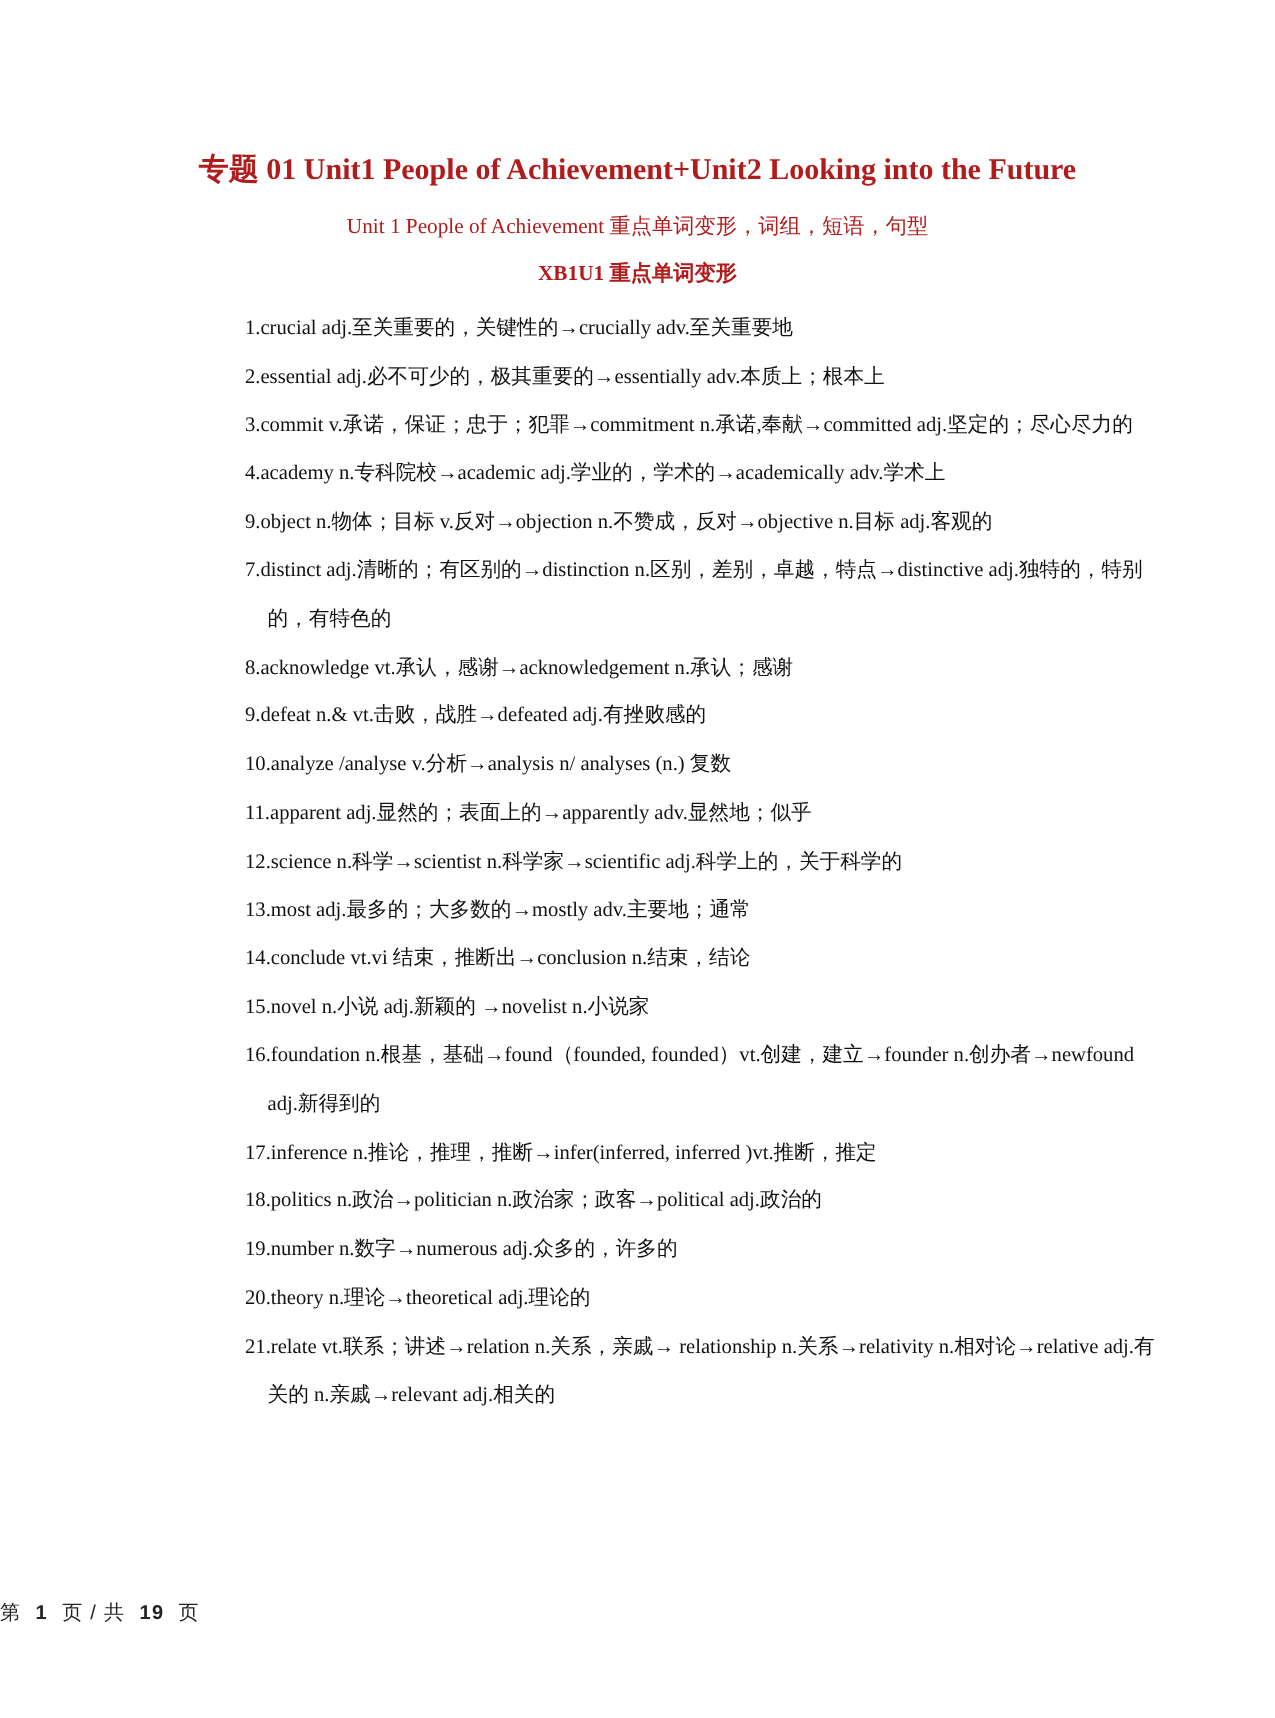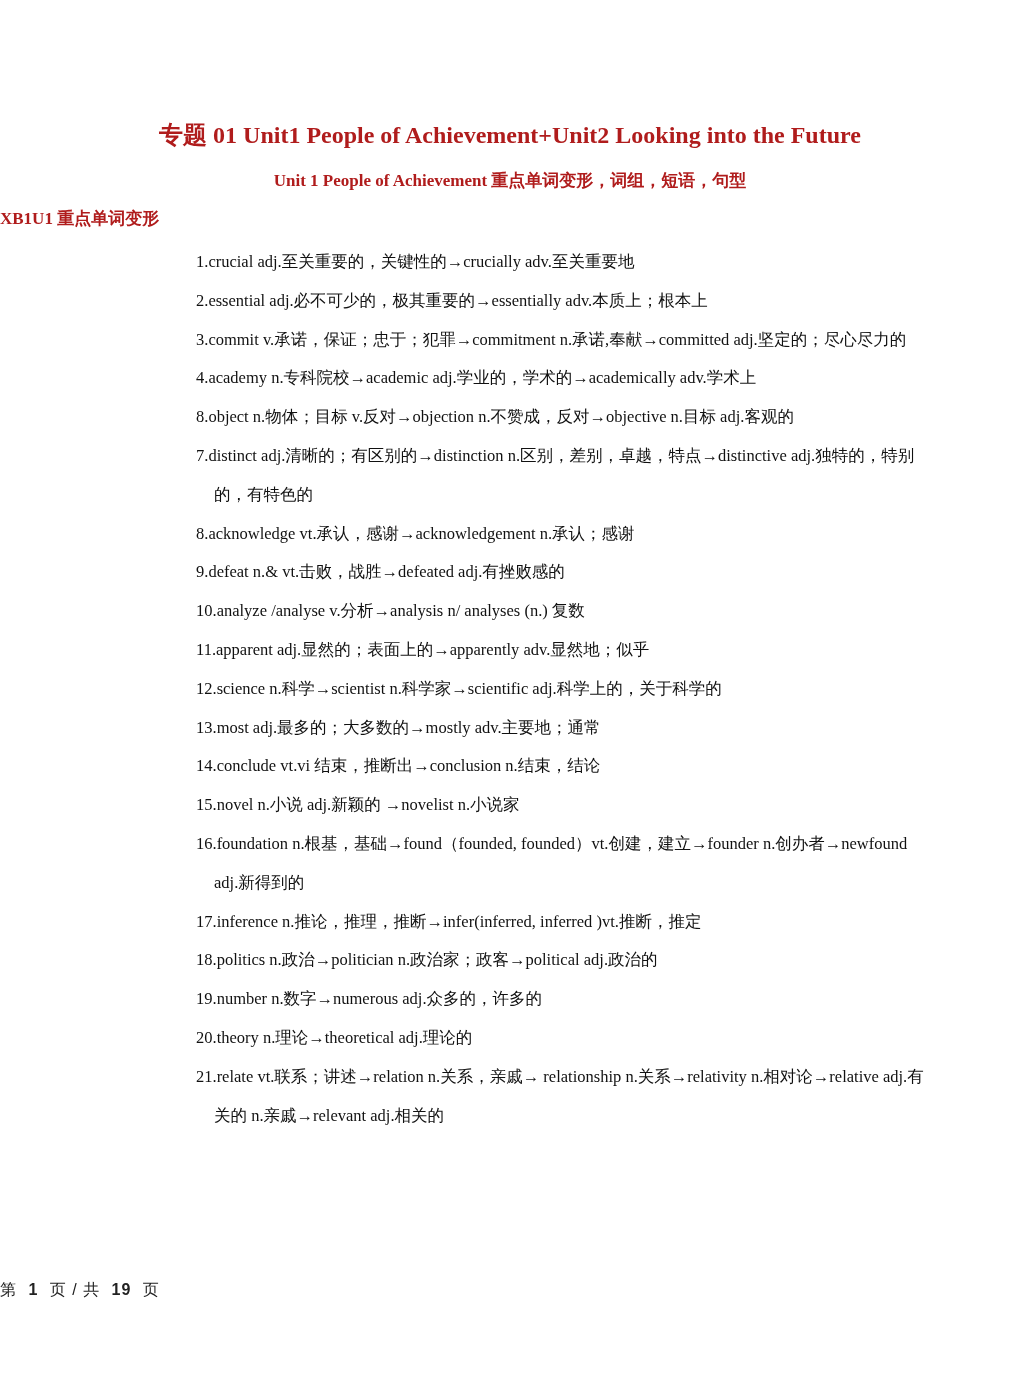--- a/index.html
+++ b/index.html
@@ -30,27 +30,28 @@
     font-weight: bold;
     color: #b01c1c;
     letter-spacing: 0px;
   }
   .subtitle {
     position: absolute;
     left: 0; right: 0;
     top: 169px;
     text-align: center;
     font-size: 17px;
-    font-weight: bold;
+    font-weight: normal;
     color: #b01c1c;
   }
   .subtitle2 {
     position: absolute;
     left: 0; right: 0;
     top: 207px;
+    text-align: center;
     font-size: 17px;
     font-weight: bold;
     color: #b01c1c;
   }
   .entries {
     position: absolute;
     left: 148px;
     top: 243px;
     width: 730px;
     font-size: 16.5px;
@@ -84,21 +85,21 @@
 
   <div class="subtitle">Unit 1 People of Achievement 重点单词变形，词组，短语，句型</div>
 
   <div class="subtitle2">XB1U1 重点单词变形</div>
 
   <div class="entries">
     <p class="entry">1.crucial adj.至关重要的，关键性的→crucially adv.至关重要地</p>
     <p class="entry">2.essential adj.必不可少的，极其重要的→essentially adv.本质上；根本上</p>
     <p class="entry">3.commit v.承诺，保证；忠于；犯罪→commitment n.承诺,奉献→committed adj.坚定的；尽心尽力的</p>
     <p class="entry">4.academy n.专科院校→academic adj.学业的，学术的→academically adv.学术上</p>
-    <p class="entry">8.object n.物体；目标  v.反对→objection n.不赞成，反对→objective n.目标  adj.客观的</p>
+    <p class="entry">9.object n.物体；目标  v.反对→objection n.不赞成，反对→objective n.目标  adj.客观的</p>
     <p class="entry">7.distinct adj.清晰的；有区别的→distinction n.区别，差别，卓越，特点→distinctive adj.独特的，特别的，有特色的</p>
     <p class="entry">8.acknowledge vt.承认，感谢→acknowledgement n.承认；感谢</p>
     <p class="entry">9.defeat n.&amp; vt.击败，战胜→defeated adj.有挫败感的</p>
     <p class="entry">10.analyze /analyse v.分析→analysis n/ analyses (n.)  复数</p>
     <p class="entry">11.apparent adj.显然的；表面上的→apparently adv.显然地；似乎</p>
     <p class="entry">12.science n.科学→scientist n.科学家→scientific adj.科学上的，关于科学的</p>
     <p class="entry">13.most adj.最多的；大多数的→mostly adv.主要地；通常</p>
     <p class="entry">14.conclude vt.vi 结束，推断出→conclusion n.结束，结论</p>
     <p class="entry">15.novel n.小说  adj.新颖的  →novelist n.小说家</p>
     <p class="entry">16.foundation n.根基，基础→found（founded, founded）vt.创建，建立→founder n.创办者→newfound adj.新得到的</p>

